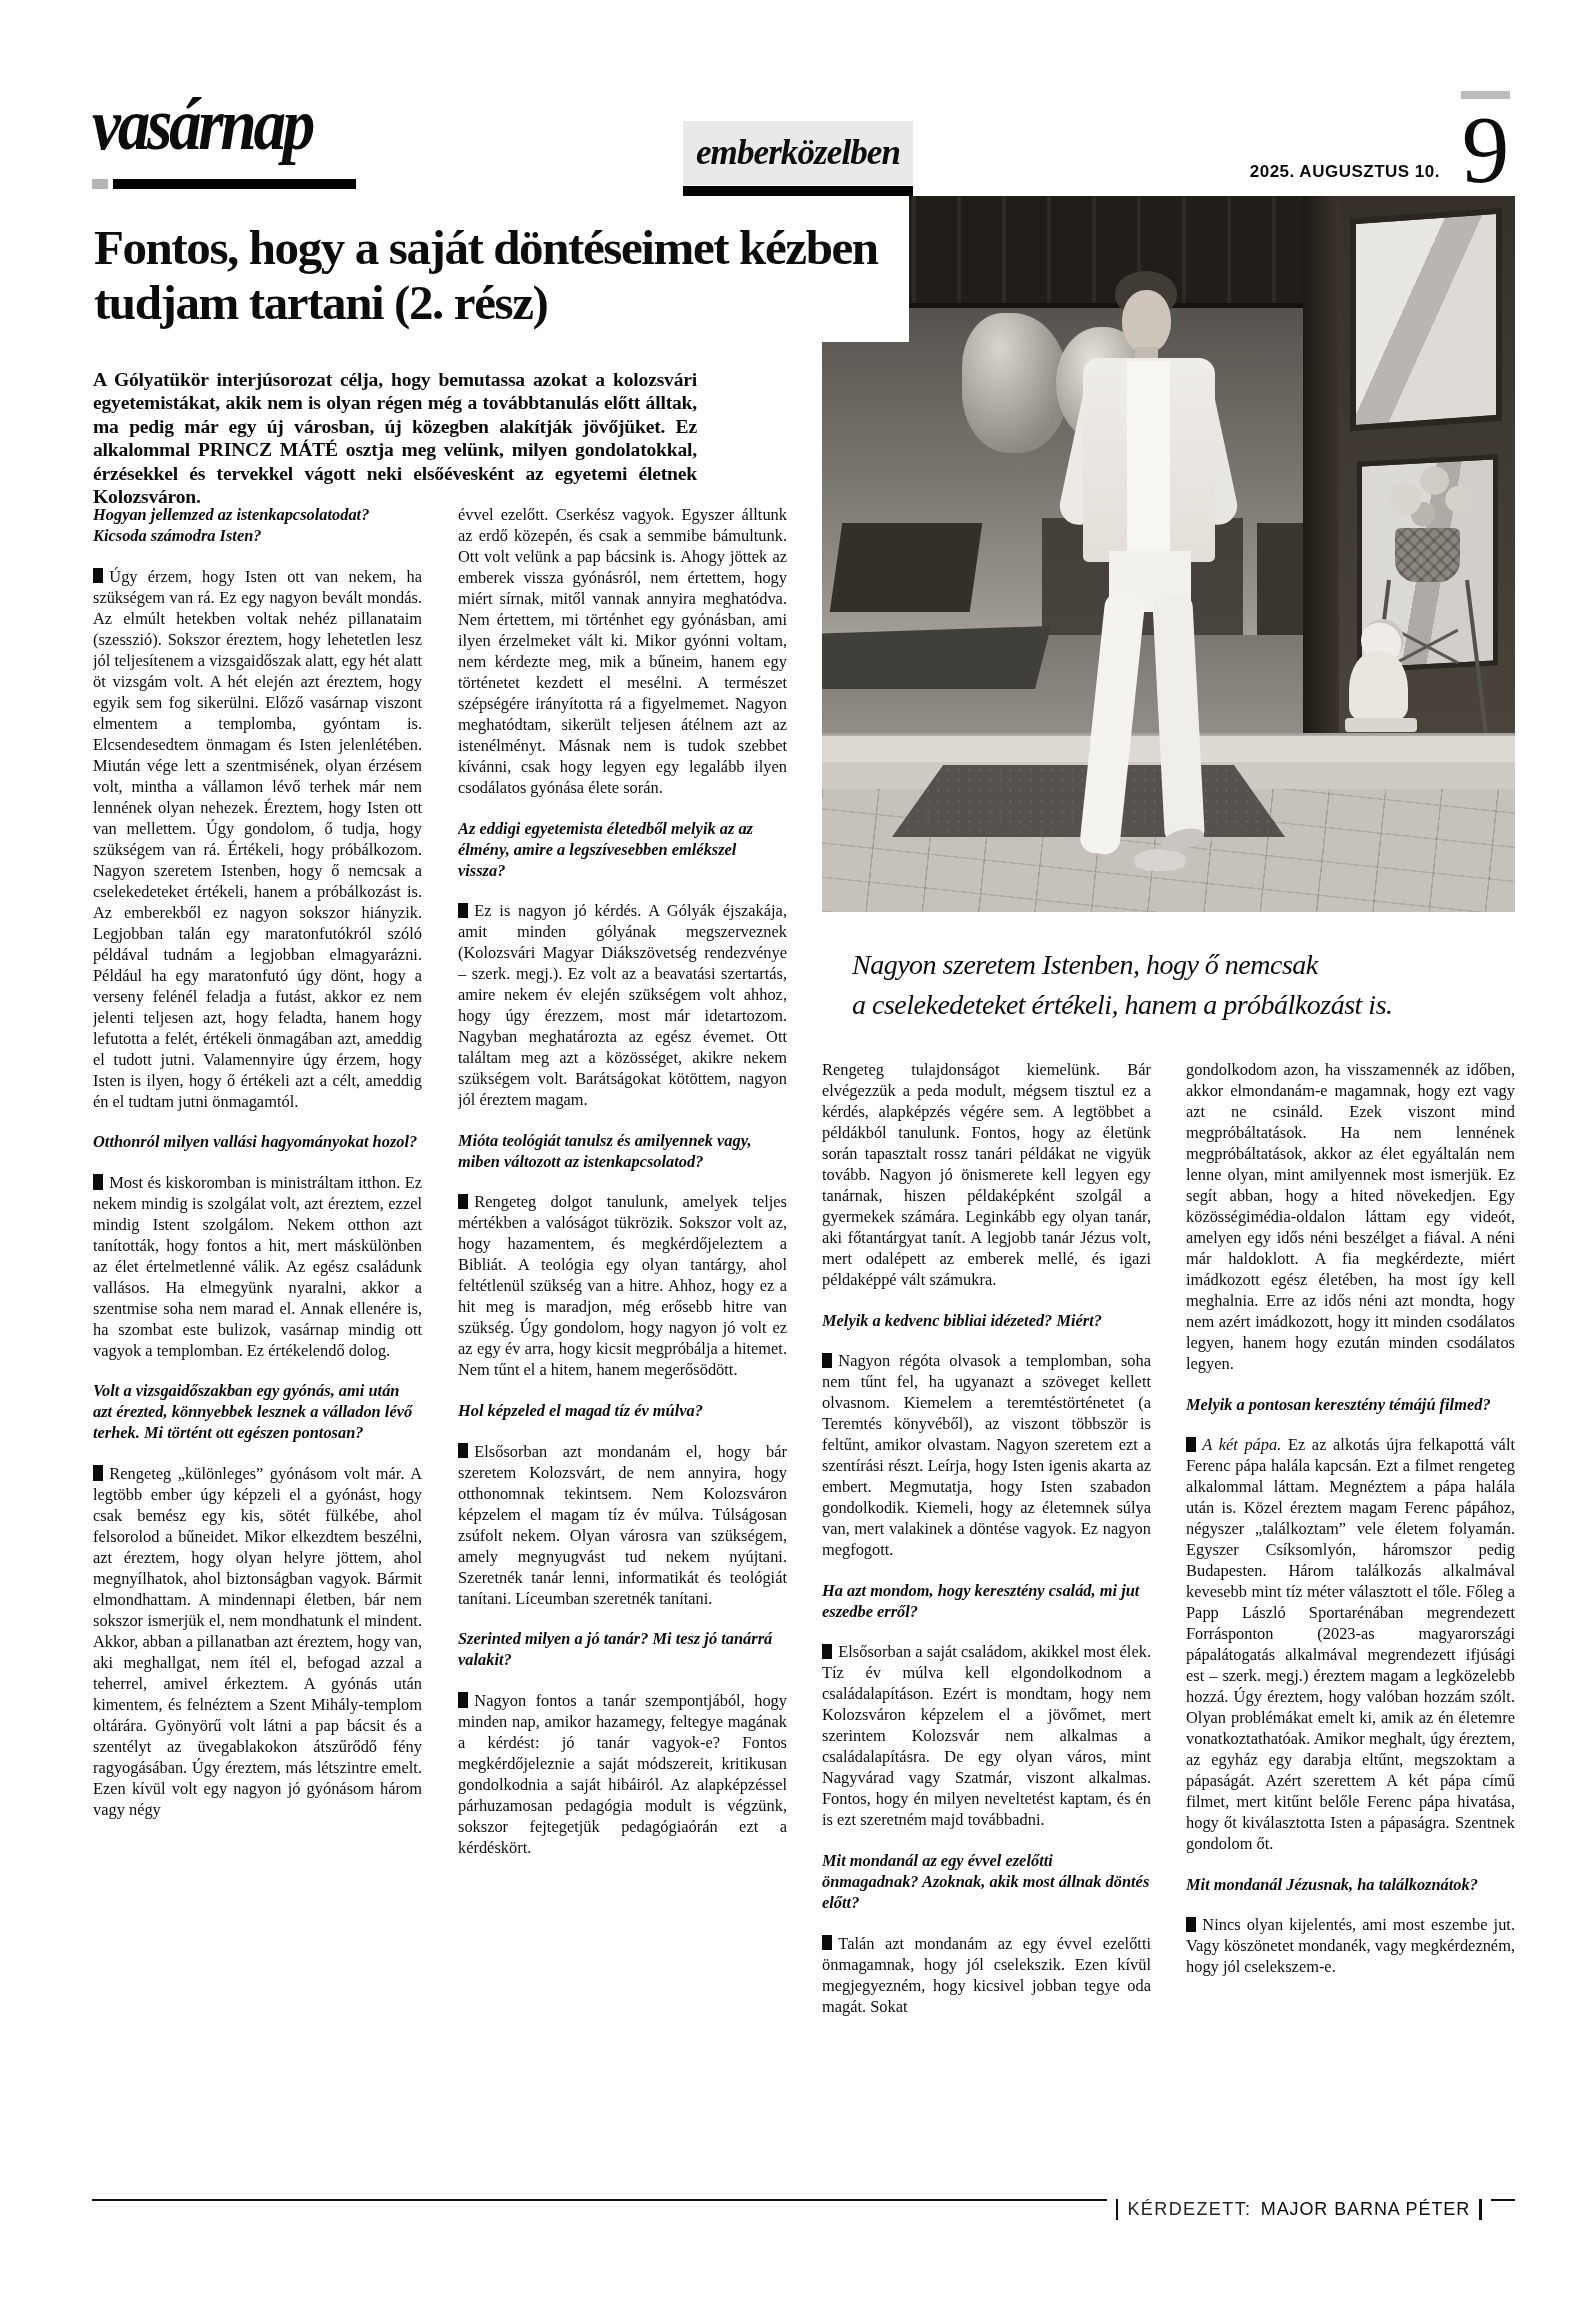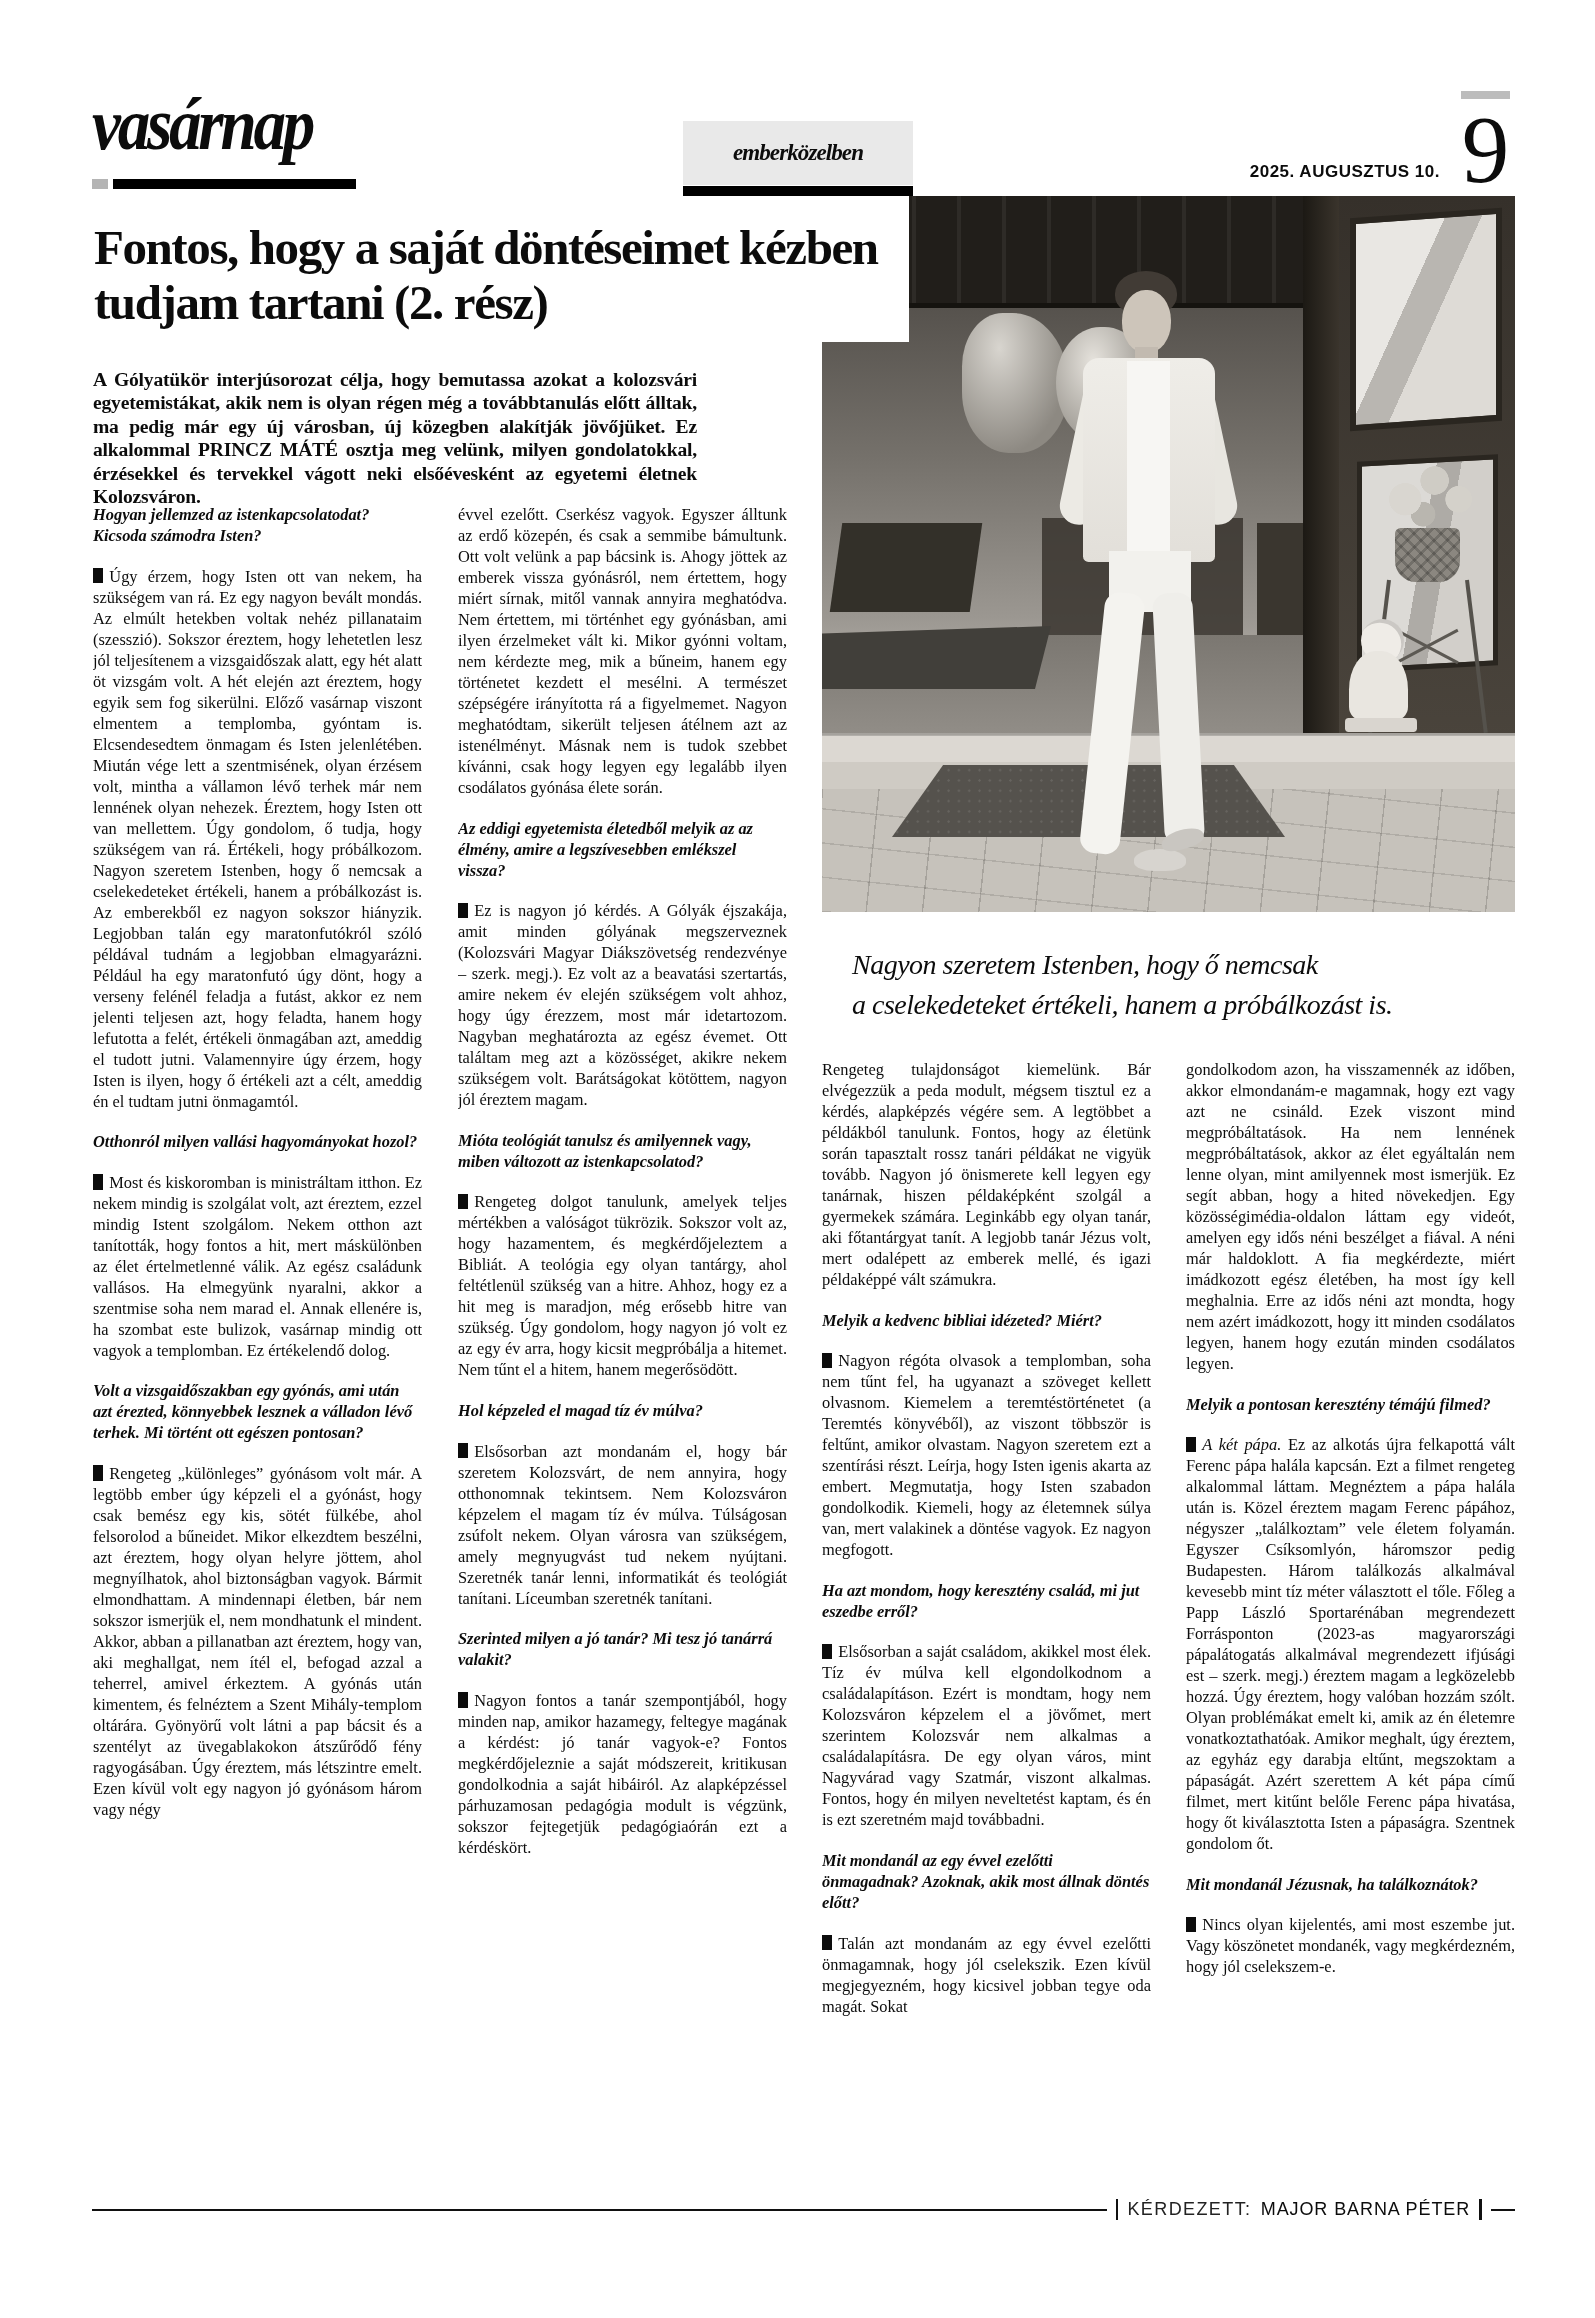--- a/index.html
+++ b/index.html
@@ -9,21 +9,21 @@
 
   
   .masthead{left:92px;top:87px;width:280px;height:98px;}
   .masthead .logo-text{font-size:74px;line-height:74px;font-style:italic;font-weight:700;
         letter-spacing:-3.7px;display:inline-block;transform:scaleX(.88);transform-origin:left;}
   .burst{position:absolute;left:-8.4px;top:-24px;font-size:51px;color:#a9a9a9;font-style:normal;z-index:-1;}
   .logo-sq{left:92px;top:179px;width:16px;height:10.3px;background:#b4b4b4;}
   .logo-bar{left:113px;top:179px;width:243px;height:10.3px;background:#000;}
   .section-box{left:683px;top:121px;width:230px;height:64px;background:#e9e9e9;
         display:flex;align-items:center;justify-content:center;}
-  .section-box span{font-size:23px;font-weight:700;font-style:italic;letter-spacing:-0.9px;}
+  .section-box span{font-size:35px;font-weight:700;font-style:italic;letter-spacing:-0.9px;}
   .section-bar{left:683px;top:186px;width:230px;height:10.3px;background:#000;}
   .issue-date{left:1225px;top:162px;width:215px;text-align:right;
         font-family:"Liberation Sans",sans-serif;font-weight:700;font-size:17px;letter-spacing:0.5px;}
   .pageno{left:1453px;top:104px;width:65px;text-align:center;font-size:95px;line-height:93px;font-weight:400;}
   .pn-bar{width:49px;height:7.5px;background:#bcbcbc;}
   .pn-bar.top{left:1461px;top:91px;}
   .pn-bar.bot{left:1461px;top:209px;}
   .header-rule{left:92px;top:214px;width:1423px;height:2.3px;background:#111;}
 
   
@@ -105,21 +105,21 @@
   .col1{left:93px;top:504px;height:1701px;}
   .col2{left:458px;top:504px;height:1701px;}
   .col3{left:822px;top:1059px;height:1146px;}
   .col4{left:1186px;top:1059px;height:1146px;}
   .blk{margin:0 0 19.6px;font-size:16.4px;line-height:21px;text-align:justify;
        hyphens:auto;-webkit-hyphens:auto;}
   .blk.question{font-weight:700;font-style:italic;text-align:left;}
   .marker{display:inline-block;width:9.8px;height:15.4px;background:#0c0c0c;margin-right:6.5px;vertical-align:-1.9px;}
 
   
-  .credit{left:92px;top:2199px;width:1423px;display:flex;align-items:center;gap:9.3px;
+  .credit{left:92px;top:2199px;width:1423px;display:flex;align-items:flex-start;gap:9.3px;
      font-family:"Liberation Sans",sans-serif;font-size:18px;}
   .credit .line-long{flex:1;height:0;border-top:2.3px solid #111;}
   .credit .tick{width:2.3px;height:20.6px;background:#111;}
   .credit .label{letter-spacing:1.4px;color:#222;}
   .credit .name{font-weight:400;letter-spacing:0.9px;}
   .credit .line-short{width:24px;height:0;border-top:2.3px solid #111;}
 </style>
 </head>
 <body>
 

